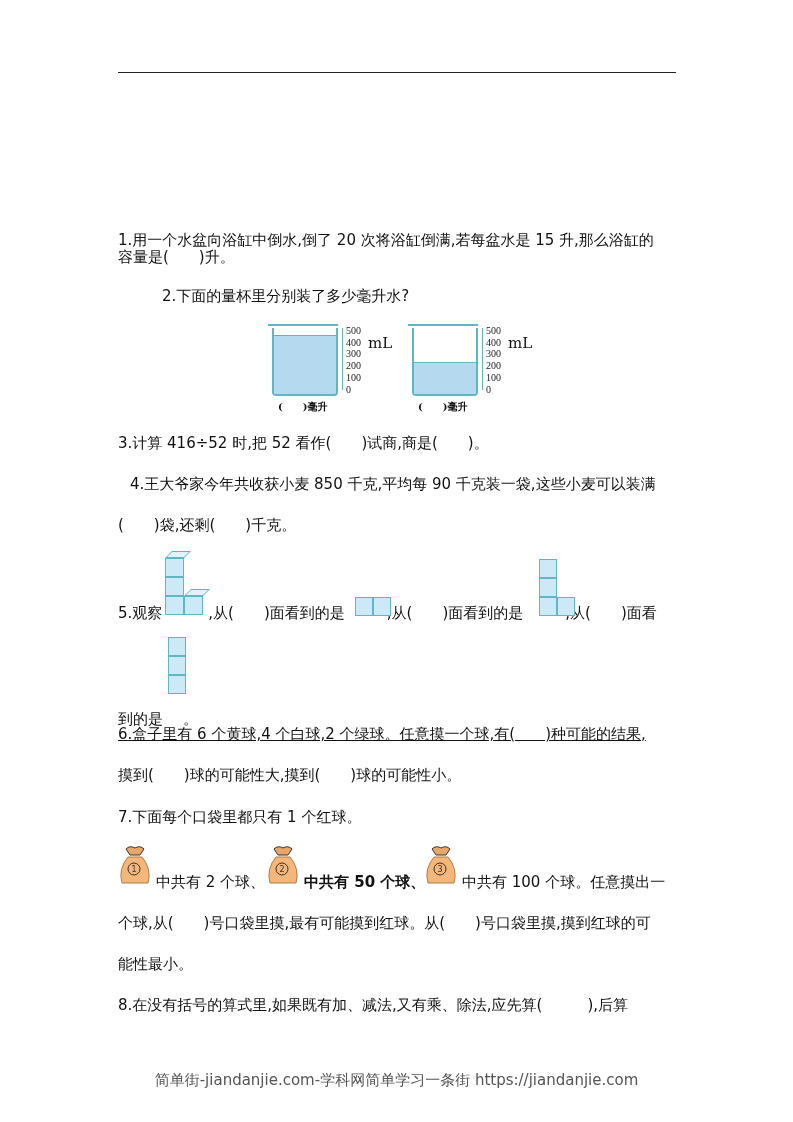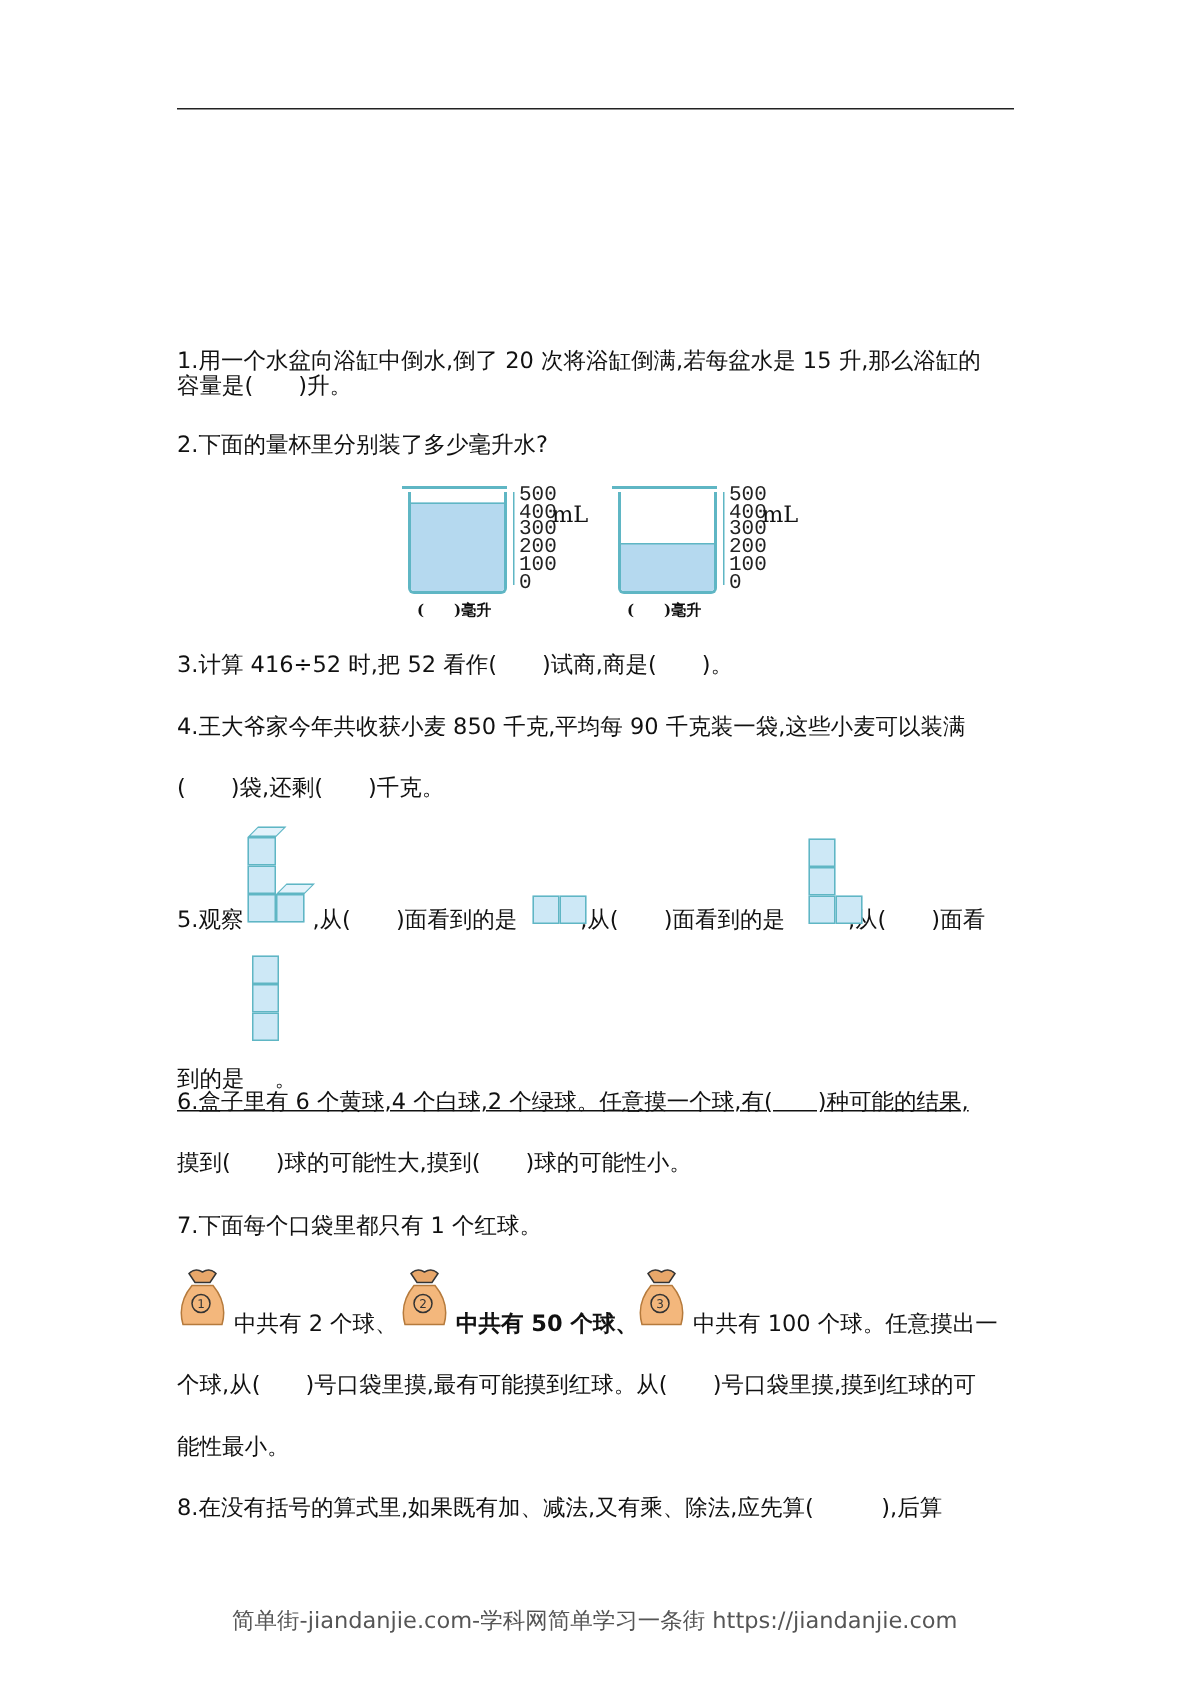--- a/index.html
+++ b/index.html
@@ -8,40 +8,40 @@
   .rule { position:absolute; left:118px; top:72px; width:558px; height:1px; background:#222; }
   .intro { position:absolute; left:118px; top:113px; width:565px; color:#e8282c; font-size:15px; line-height:28px; }
   .line { position:absolute; left:118px; font-size:15px; white-space:nowrap; }
   .blank { display:inline-block; }
   .beakers { position:absolute; left:268px; top:322px; width:270px; height:95px; }
   .beaker { position:absolute; top:0; width:120px; height:95px; }
   .cup { position:absolute; left:4px; top:6px; width:62px; height:66px; border:2px solid #5fb6c4; border-top:none; border-radius:0 0 4px 4px; background:#fff; overflow:hidden; }
   .cup-rim { position:absolute; left:0; top:2px; width:70px; height:4px; border-top:2px solid #5fb6c4; }
   .water { position:absolute; left:0; bottom:0; width:100%; background:#b5d9ef; border-top:1px solid #5fb6c4; }
   .scale { position:absolute; left:74px; top:6px; width:2px; height:62px; border-left:1.5px solid #5fb6c4; }
-  .ticks { position:absolute; left:78px; top:3px; font-size:14px; line-height:11.7px; font-family:Liberation Mono, monospace; color:#222; }
+  .ticks { position:absolute; left:78px; top:3px; font-size:10px; line-height:11.7px; font-family:Liberation Serif, serif; color:#222; }
   .unit { position:absolute; left:100px; top:12px; font-size:15px; font-family:"DejaVu Serif", serif; }
   .cap { position:absolute; left:10px; top:78px; font-size:10px; font-weight:bold; white-space:pre; font-family:"DejaVu Serif", serif; }
   .cube { position:absolute; width:19px; height:19px; background:#cde8f6; border:1px solid #5fb6c4; box-sizing:border-box; }
   .sq { position:absolute; background:#cde8f6; border:1px solid #5fb6c4; box-sizing:border-box; }
   .bag { position:absolute; width:34px; height:38px; }
   .footer { position:absolute; left:0; width:793px; top:1071px; text-align:center; font-size:15px; color:#555; }
 </style>
 </head>
 <body>
 
 <div class="rule"></div>
 
 <div class="intro">
 </div>
 
 <div class="line" style="top:209px;margin-top:22px;">1.用一个水盆向浴缸中倒水,倒了 20 次将浴缸倒满,若每盆水是 15 升,那么浴缸的</div>
 <div class="line" style="top:248px;">容量是(　　)升。</div>
 
-<div class="line" style="top:287px;">2.下面的量杯里分别装了多少毫升水?</div>
+<div class="line" style="top:287px;margin-left:44px;">2.下面的量杯里分别装了多少毫升水?</div>
 <div class="beakers">
   <div class="beaker" style="left:0;">
     <div class="cup-rim"></div>
     <div class="cup">
         <div class="water" style="height:58px;"></div>
       </div>
     <div class="scale"></div>
     <div class="ticks">
       <div>500</div>
         <div>400</div>
@@ -67,21 +67,21 @@
         <div>100</div>
         <div>0</div>
     </div>
     <div class="unit">mL</div>
     <div class="cap">(　　)毫升</div>
   </div>
 </div>
 
 <div class="line" style="top:434px;">3.计算 416÷52 时,把 52 看作(　　)试商,商是(　　)。</div>
 
-<div class="line" style="top:475px;">4.王大爷家今年共收获小麦 850 千克,平均每 90 千克装一袋,这些小麦可以装满</div>
+<div class="line" style="top:475px;margin-left:12px;">4.王大爷家今年共收获小麦 850 千克,平均每 90 千克装一袋,这些小麦可以装满</div>
 <div class="line" style="top:516px;">(　　)袋,还剩(　　)千克。</div>
 
 <div class="line" style="top:604px;">
   <span>5.观察</span><span class="blank" style="width:46px;"></span><span>,从(　　)面看到的是</span><span class="blank" style="width:42px;"></span><span>,从(　　)面看到的是</span><span class="blank" style="width:42px;"></span><span>,从(　　)面看</span>
 </div>
 
 <div>
   <div class="cube" style="left:165px;top:558px;"></div>
   <div class="cube" style="left:165px;top:577px;"></div>
   <div class="cube" style="left:165px;top:596px;"></div>

